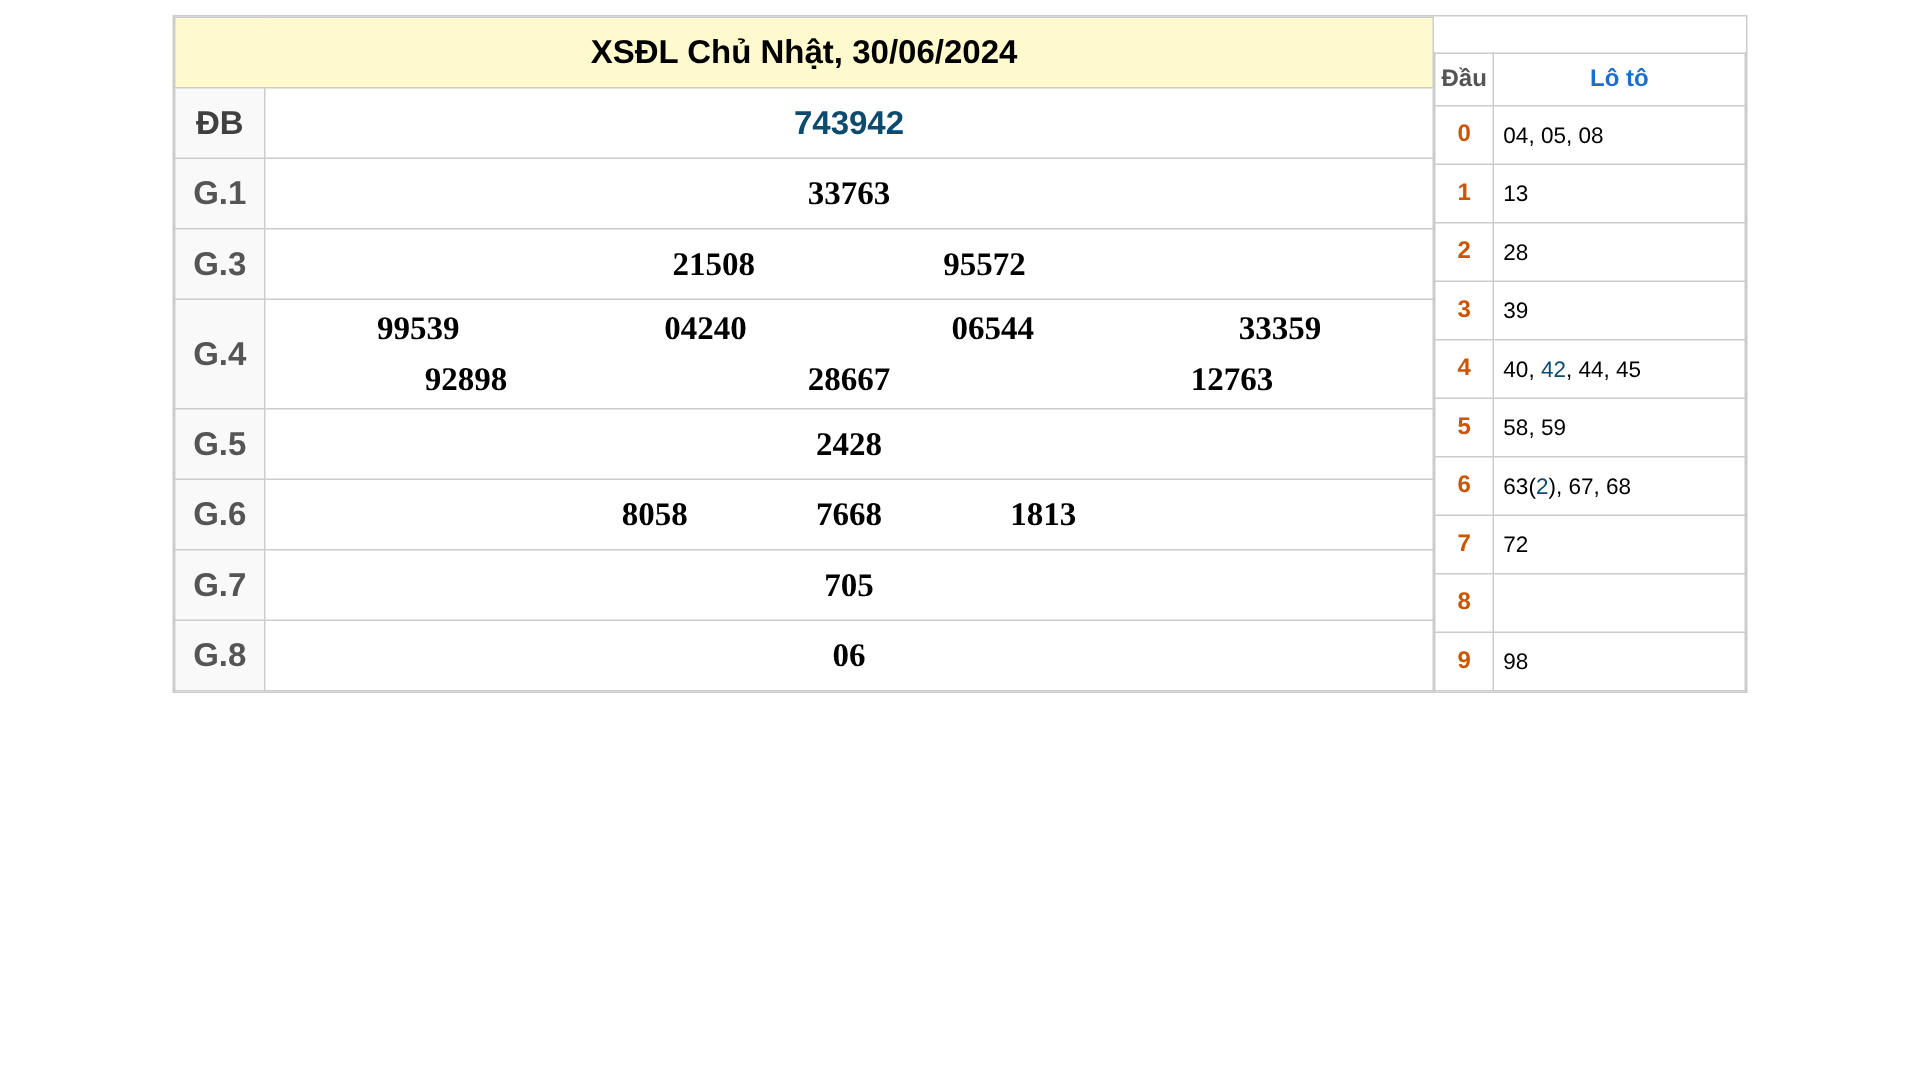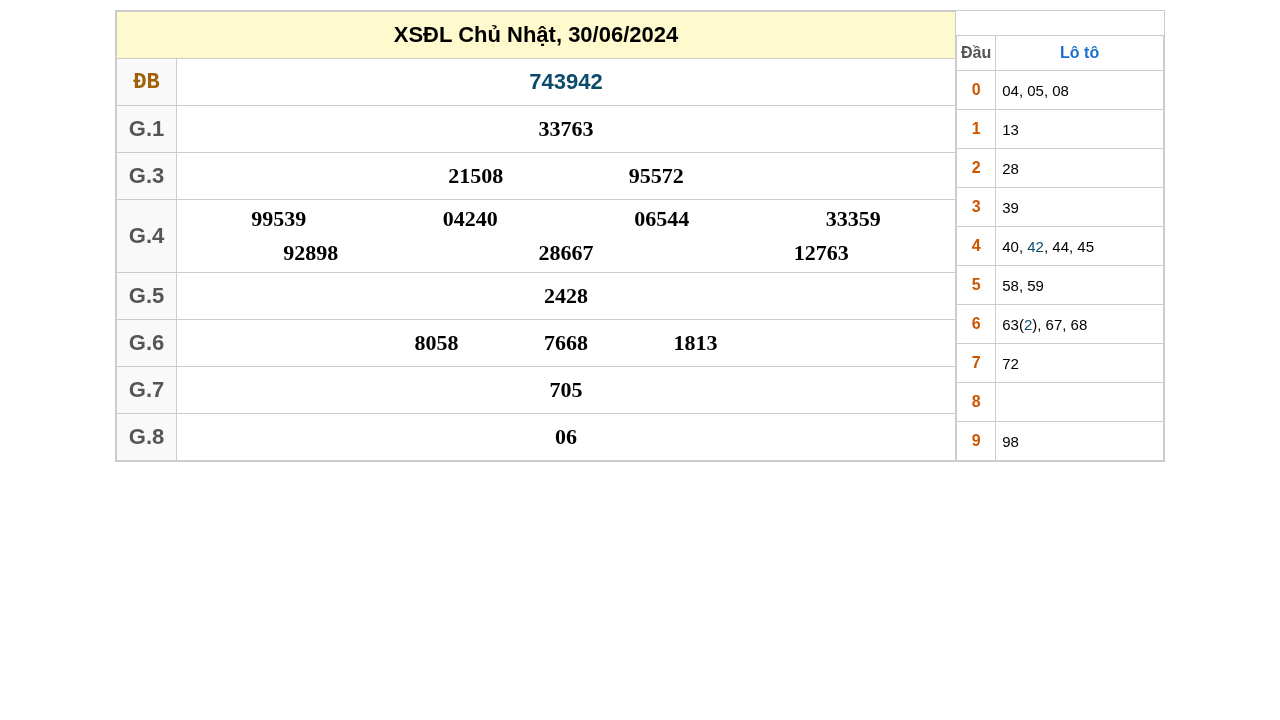--- a/index.html
+++ b/index.html
@@ -38,24 +38,23 @@
       font-weight: bold;
     }
     .label-cell {
       color: #555;
       font-size: 18px;
       font-weight: normal;
       width: 60px;
       background: #f9f9f9;
     }
     .db-label {
-      color: #a16207;
+      color: #404040;
       font-size: 18px;
       font-weight: bold;
-      font-family: Liberation Mono, monospace;
     }
     .db-value {
       color: #0c4a6e;
       font-size: 28px;
       font-weight: bold;
     }
     .normal-value {
       color: #000;
       font-family: Liberation Serif, serif;
     }

